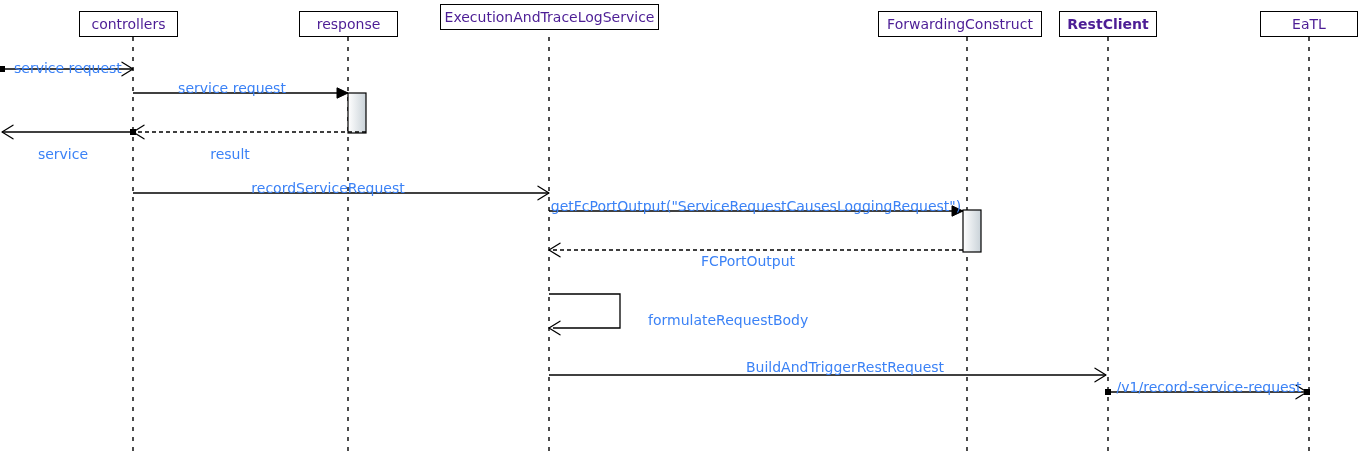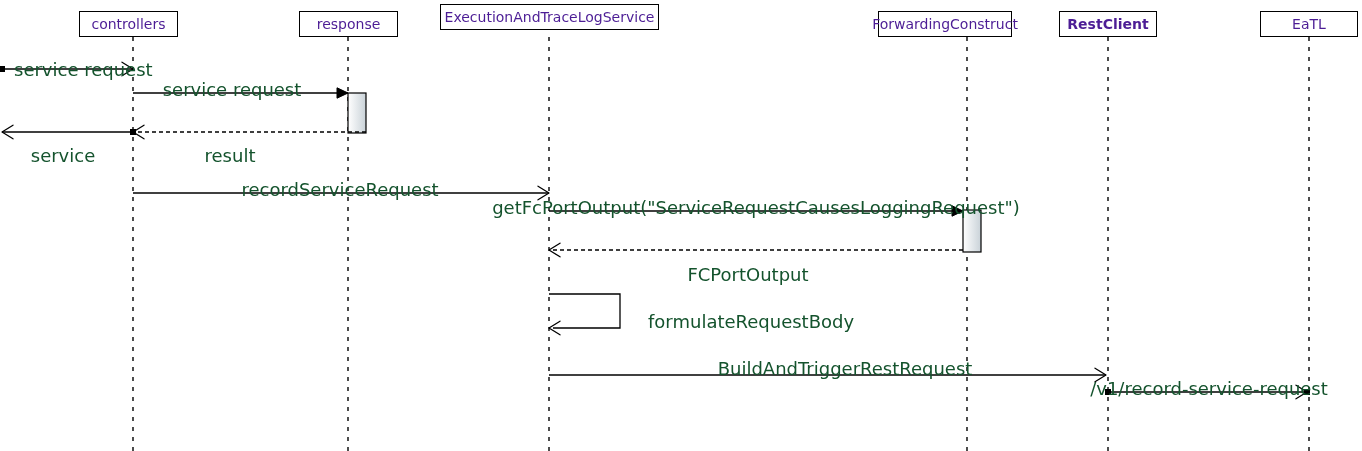--- a/index.html
+++ b/index.html
@@ -28,22 +28,22 @@
     display: flex;
     align-items: center;
     justify-content: center;
     font-size: 14px;
     color: #4c1d95;
     line-height: 1;
     white-space: nowrap;
   }
   .msg-label {
     position: absolute;
-    font-size: 18px;
-    color: #14532d;
+    font-size: 14px;
+    color: #3b82f6;
     white-space: nowrap;
     line-height: 1;
   }
   .msg-label.center {
     transform: translateX(-50%);
   }
 </style>
 </head>
 <body>
 
@@ -97,35 +97,35 @@
   <div id="participants-layer">
       <div class="participant-box" style="left: 79px; top: 11px; width: 99px; height: 26px;">
         <span>controllers</span>
       </div>
       <div class="participant-box" style="left: 299px; top: 11px; width: 99px; height: 26px;">
         <span>response</span>
       </div>
       <div class="participant-box" style="left: 440px; top: 4px; width: 219px; height: 26px;">
         <span>ExecutionAndTraceLogService</span>
       </div>
-      <div class="participant-box" style="left: 878px; top: 11px; width: 134px; height: 26px;">
+      <div class="participant-box" style="left: 878px; top: 11px; width: 164px; height: 26px;">
         <span>ForwardingConstruct</span>
       </div>
       <div class="participant-box" style="left: 1059px; top: 11px; width: 98px; height: 26px; font-weight: bold;">
         <span>RestClient</span>
       </div>
       <div class="participant-box" style="left: 1260px; top: 11px; width: 98px; height: 26px; align-items: center;">
         <span>EaTL</span>
       </div>
     </div>
   <div id="labels-layer">
       <div class="msg-label" style="left: 14px; top: 61px;">service request</div>
       <div class="msg-label center" style="left: 232px; top: 81px;">service request</div>
       <div class="msg-label center" style="left: 230px; top: 147px;">result</div>
       <div class="msg-label center" style="left: 63px; top: 147px;">service</div>
-      <div class="msg-label center" style="left: 340px; top: 181px;">recordServiceRequest</div>
+      <div class="msg-label center" style="left: 328px; top: 181px;">recordServiceRequest</div>
       <div class="msg-label center" style="left: 756px; top: 199px;">getFcPortOutput("ServiceRequestCausesLoggingRequest")</div>
-      <div class="msg-label center" style="left: 748px; top: 266px;">FCPortOutput</div>
+      <div class="msg-label center" style="left: 748px; top: 254px;">FCPortOutput</div>
       <div class="msg-label center" style="left: 828px; top: 360px; margin-left: 17px;">BuildAndTriggerRestRequest</div>
       <div class="msg-label center" style="left: 1209px; top: 380px; text-align: center;">/v1/record-service-request</div>
       <div class="msg-label" style="left: 648px; top: 313px;">formulateRequestBody</div>
     </div>
 </div>
 
 </body></html>

